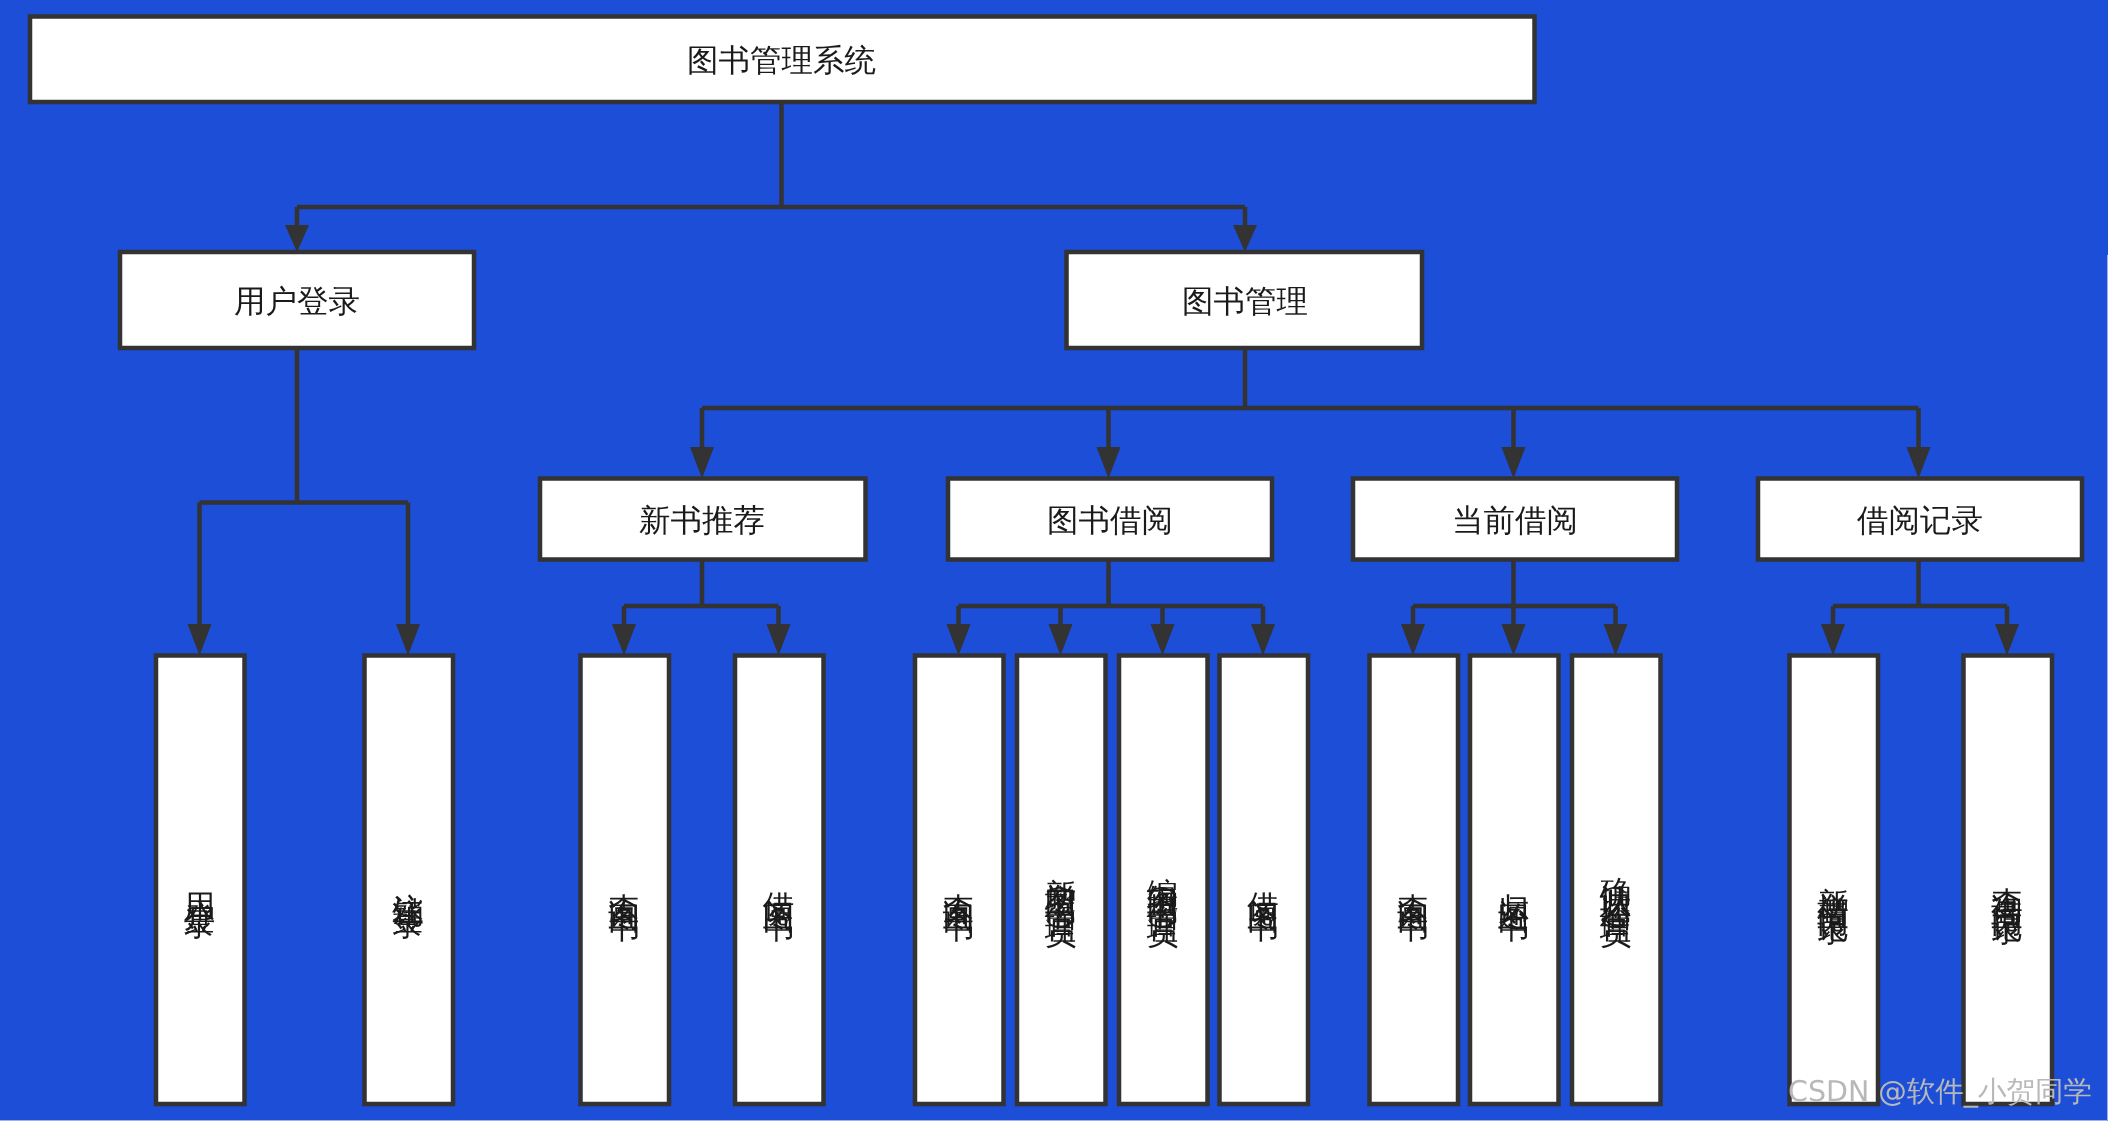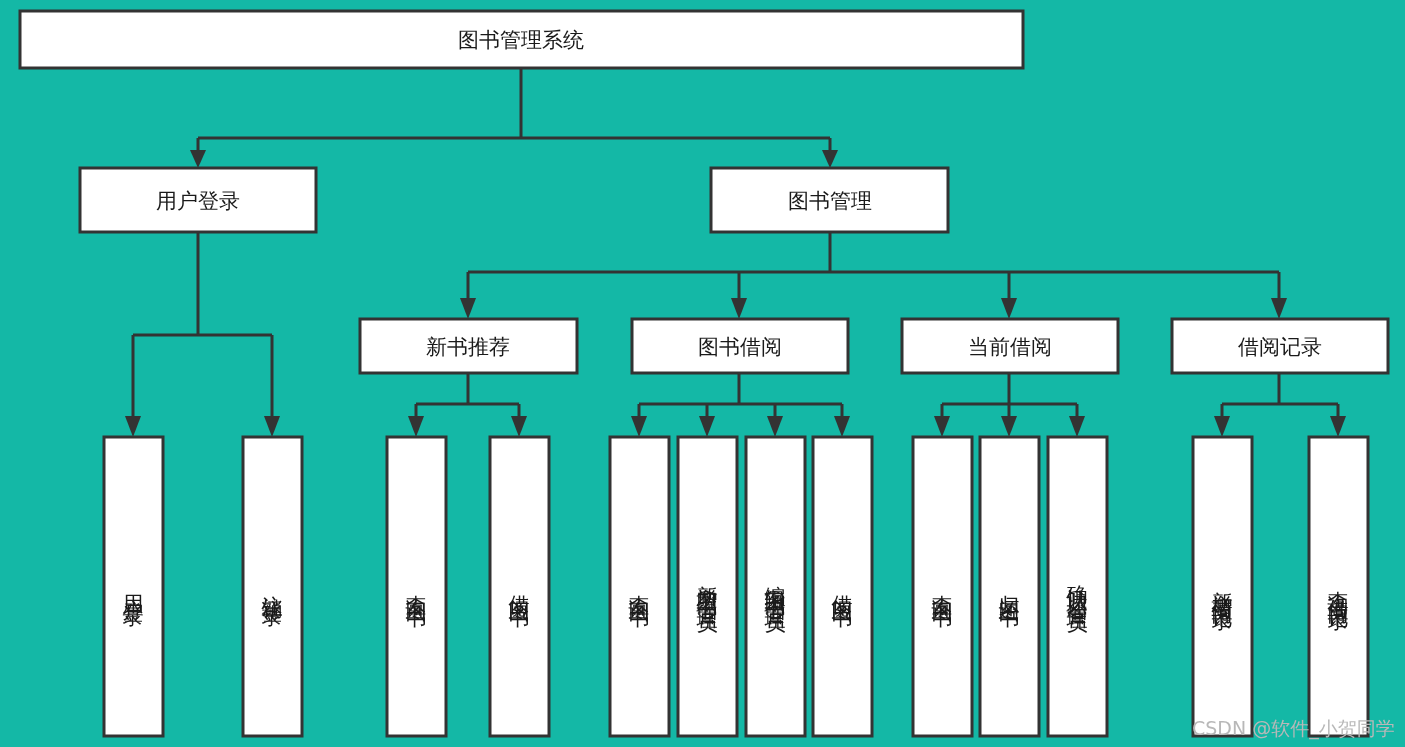--- a/index.html
+++ b/index.html
@@ -4,21 +4,21 @@
 <style>
   html, body {
     margin: 0;
     padding: 0;
     background: #ffffff;
   }
   #diagram-root {
     position: relative;
     width: 1405px;
     height: 747px;
-    background: #14b8a6;
+    background: #1d4ed8;
     font-family: "DejaVu Sans", "Liberation Sans", sans-serif;
     overflow: hidden;
   }
   svg.canvas {
     position: absolute;
     top: 0;
     left: 0;
     width: 1405px;
     height: 747px;
   }

